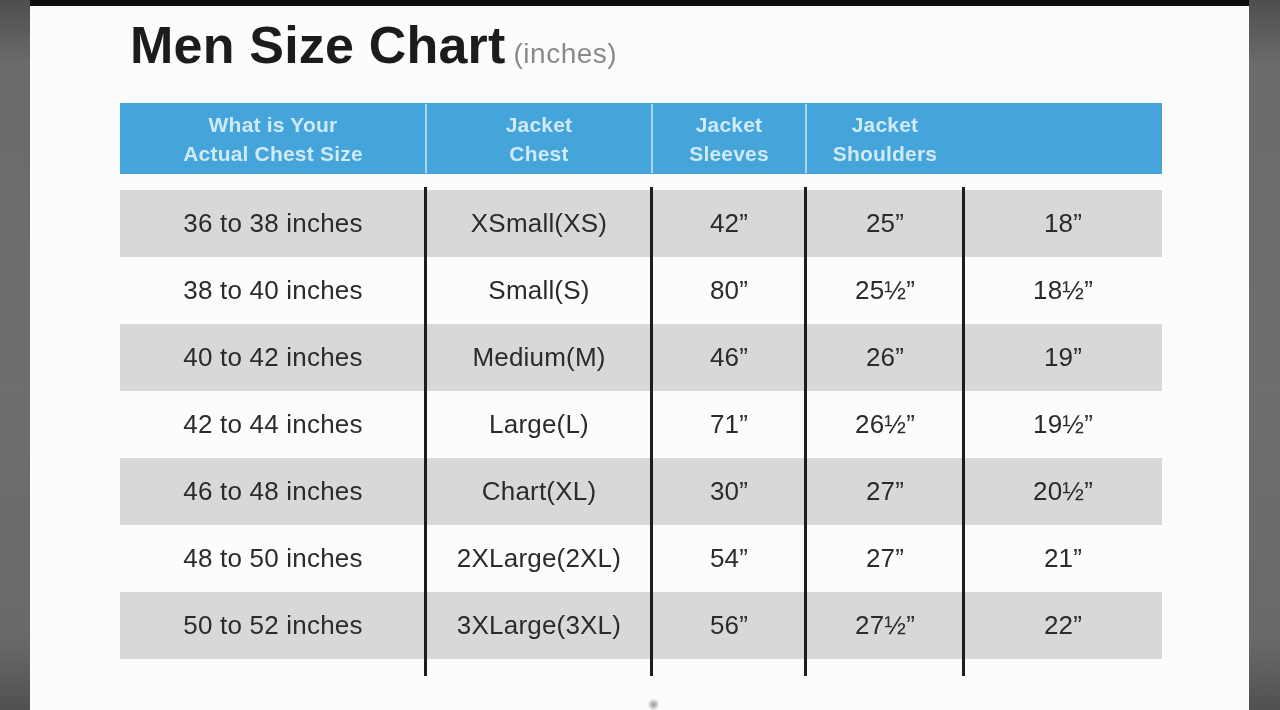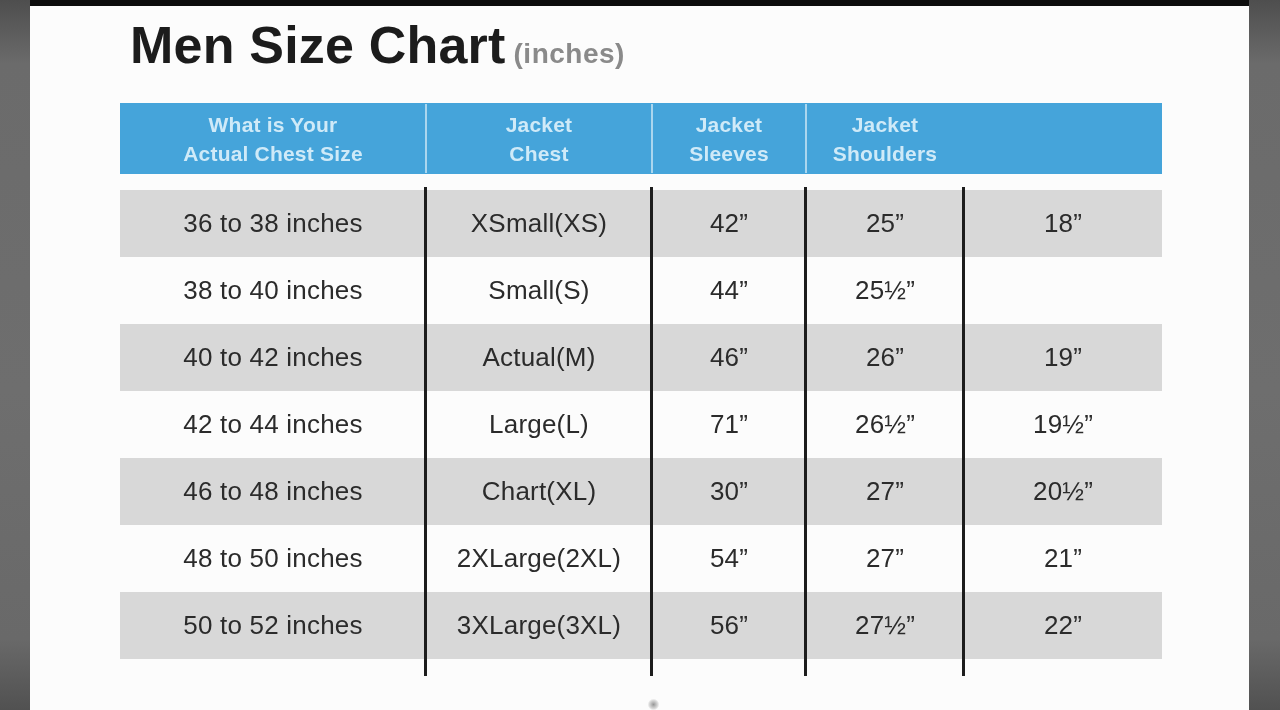--- a/index.html
+++ b/index.html
@@ -30,21 +30,21 @@
   }
   .sidebar.left{left:0;}
   .sidebar.right{right:0;width:31px;}
   .content{position:absolute;top:6px;left:30px;right:31px;bottom:0;}
   .title{
     position:absolute;left:100px;top:8px;
     font-size:52px;line-height:62px;font-weight:600;
     color:#1c1c1c;letter-spacing:0.2px;white-space:nowrap;
   }
   .title-suffix{
-    font-size:28px;font-weight:700;color:#8a8a8a;
+    font-size:28px;font-weight:400;color:#8a8a8a;
     margin-left:8px;letter-spacing:0.5px;
   }
   .size-table{position:absolute;left:90px;top:97px;width:1042px;}
   .thead{
     display:grid;
     grid-template-columns:306px 226px 154px 158px 198px;
     height:71px;
     background:var(--header-bg,#45a4da);
   }
   .th{
@@ -116,26 +116,27 @@
             <div class="tr">
               <div class="td">36 to 38 inches</div>
               <div class="td">XSmall(XS)</div>
               <div class="td">42”</div>
               <div class="td">25”</div>
               <div class="td">18”</div>
             </div>
             <div class="tr">
               <div class="td">38 to 40 inches</div>
               <div class="td">Small(S)</div>
-              <div class="td">44”</div>
+              <div class="td">80”</div>
               <div class="td">25½”</div>
+              <div class="td">18½”</div>
             </div>
             <div class="tr">
               <div class="td">40 to 42 inches</div>
-              <div class="td">Actual(M)</div>
+              <div class="td">Medium(M)</div>
               <div class="td">46”</div>
               <div class="td">26”</div>
               <div class="td">19”</div>
             </div>
             <div class="tr">
               <div class="td">42 to 44 inches</div>
               <div class="td">Large(L)</div>
               <div class="td">71”</div>
               <div class="td">26½”</div>
               <div class="td">19½”</div>

